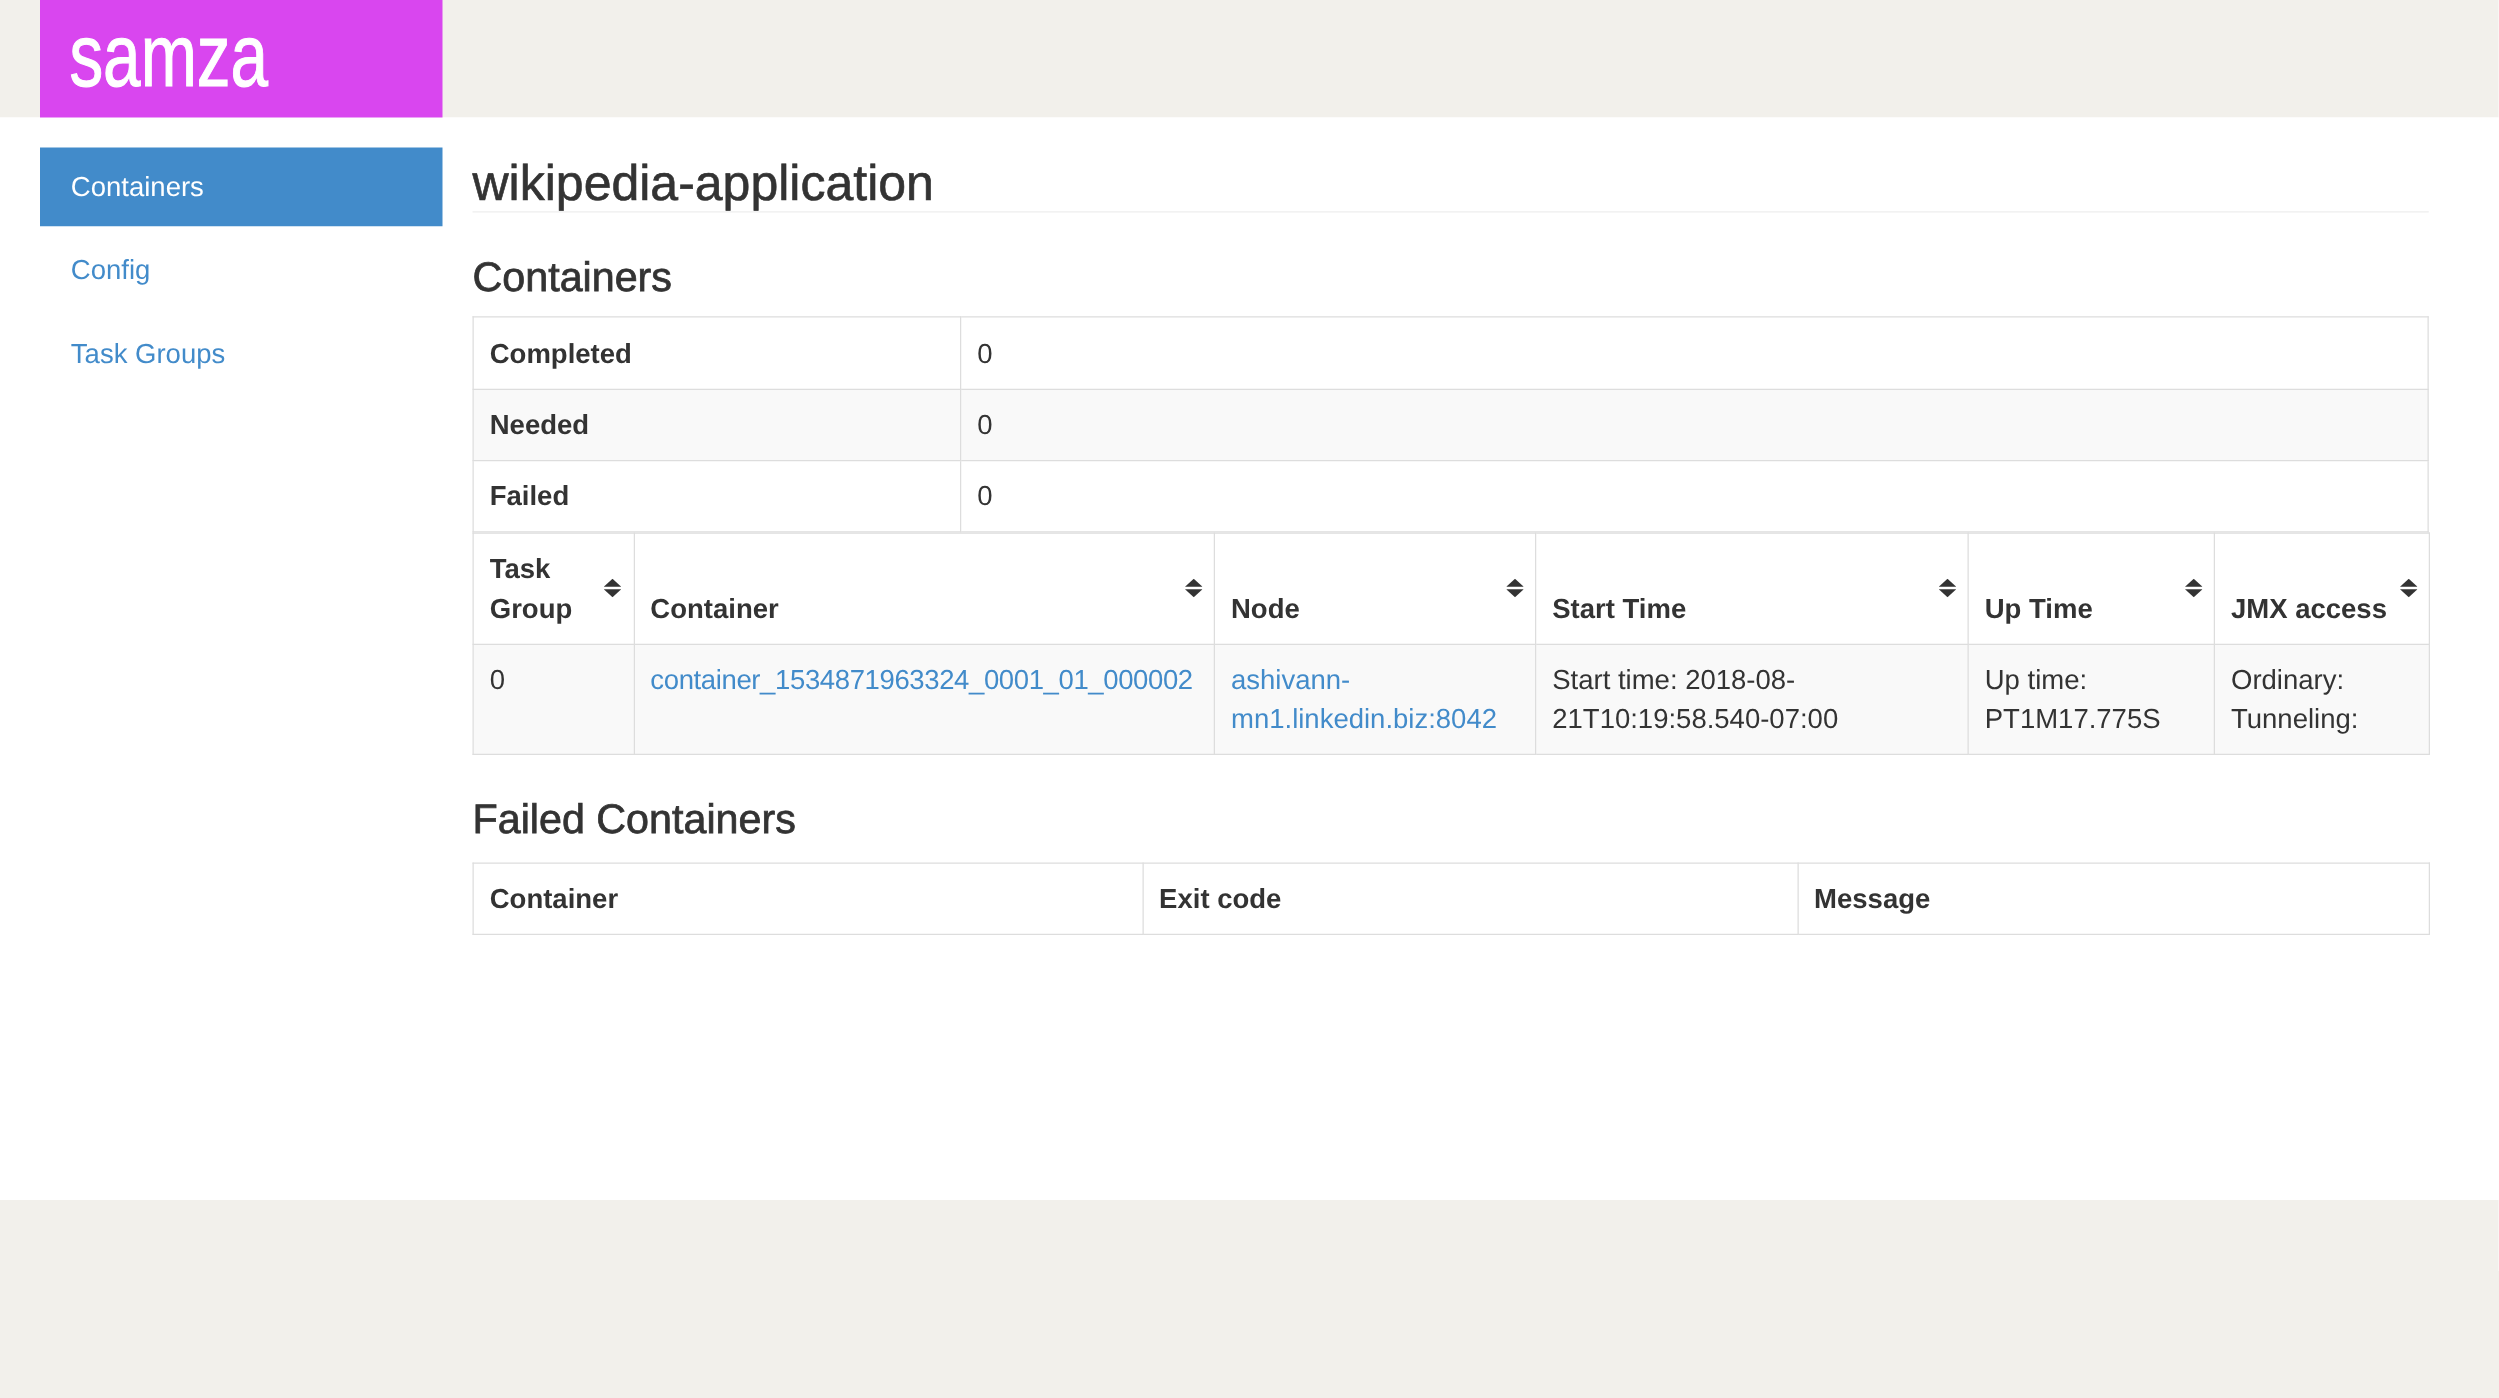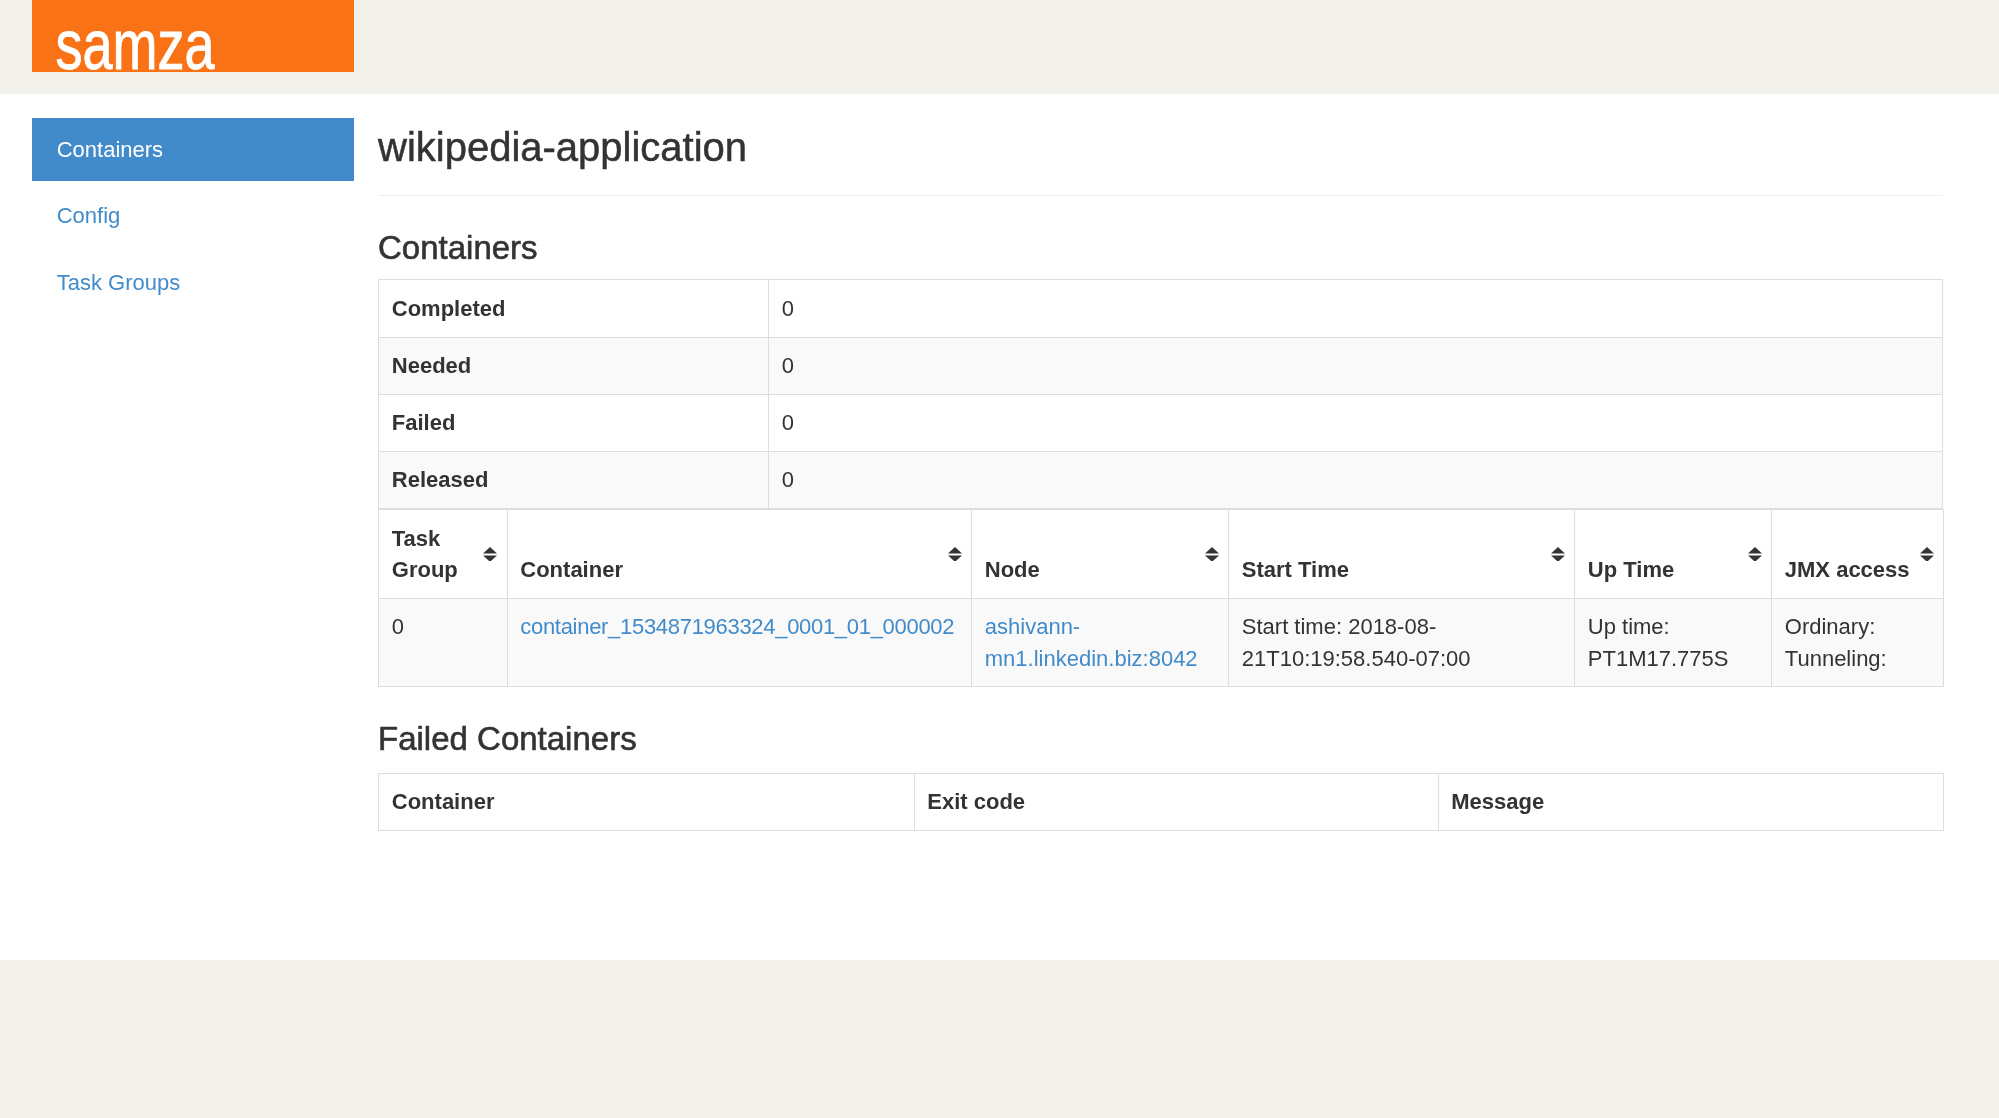--- a/index.html
+++ b/index.html
@@ -1,34 +1,34 @@
 <!DOCTYPE html>
 <html><head>
 <meta charset="utf-8">
 <title>wikipedia-application</title>
 <style>
 html,body{margin:0;padding:0;}
 body{width:1999px;height:1118px;position:relative;overflow:hidden;
      font-family:"Liberation Sans",sans-serif;font-size:22px;line-height:31.4px;
      background:#ffffff;color:#333;}
 .topbar{position:absolute;left:0;top:0;width:1999px;height:94px;background:#f2f0eb;}
-.logo{position:absolute;left:32px;top:0;width:322px;height:72px;background:#f97316;}
+.logo{position:absolute;left:32px;top:0;width:322px;height:118px;background:#d946ef;}
 .content{position:absolute;left:0;top:94px;width:1999px;height:866px;background:#ffffff;}
 .footer{position:absolute;left:0;top:960px;width:1999px;height:158px;background:#f2f0eb;}
 a{color:#428bca;text-decoration:none;}
 
 .sidenav{position:absolute;left:32px;top:23.7px;width:322px;}
 .sidenav a{display:block;padding:16px 24.7px;line-height:31.4px;}
 .sidenav a.active{background:#428bca;color:#fff;}
 .sidenav a + a{margin-top:3.1px;}
 
 .main{position:absolute;left:378px;top:0;width:1565px;}
 h1{font-size:40px;font-weight:400;line-height:44px;margin:30.6px 0 0 0;
    -webkit-text-stroke:0.5px #333;letter-spacing:0px;}
-.page-header{border-bottom:1px solid #eee;padding-bottom:26px;margin-bottom:0;}
+.page-header{border-bottom:1px solid #eee;padding-bottom:0;margin-bottom:0;}
 h2{font-size:33px;font-weight:400;line-height:36px;margin:34.6px 0 13.2px 0;
    -webkit-text-stroke:0.6px #333;}
 table{border-collapse:collapse;table-layout:fixed;width:1565px;padding-left:29px;}
 th,td{border:1px solid #ddd;padding:12.4px 12.8px;text-align:left;vertical-align:top;
       font-size:22px;line-height:31.4px;}
 th{font-weight:700;}
 thead th{vertical-align:bottom;position:relative;}
 tr.stripe{background:#f9f9f9;margin-top:41px;}
 .sorticon{position:absolute;right:9.5px;top:50%;margin-top:-7.4px;}
 .clink{letter-spacing:-0.3px;}
@@ -61,24 +61,20 @@
         <tr>
             <th>Completed</th>
             <td>0</td>
           </tr>
         <tr class="stripe">
             <th>Needed</th>
             <td>0</td>
           </tr>
         <tr>
             <th>Failed</th>
-            <td>0</td>
-          </tr>
-        <tr class="stripe">
-            <th>Released</th>
             <td>0</td>
           </tr>
       </tbody>
     </table>
     <table id="t2">
       <colgroup>
         <col style="width:128.5px">
           <col style="width:464.5px">
           <col style="width:257px">
         <col style="width:346px">

